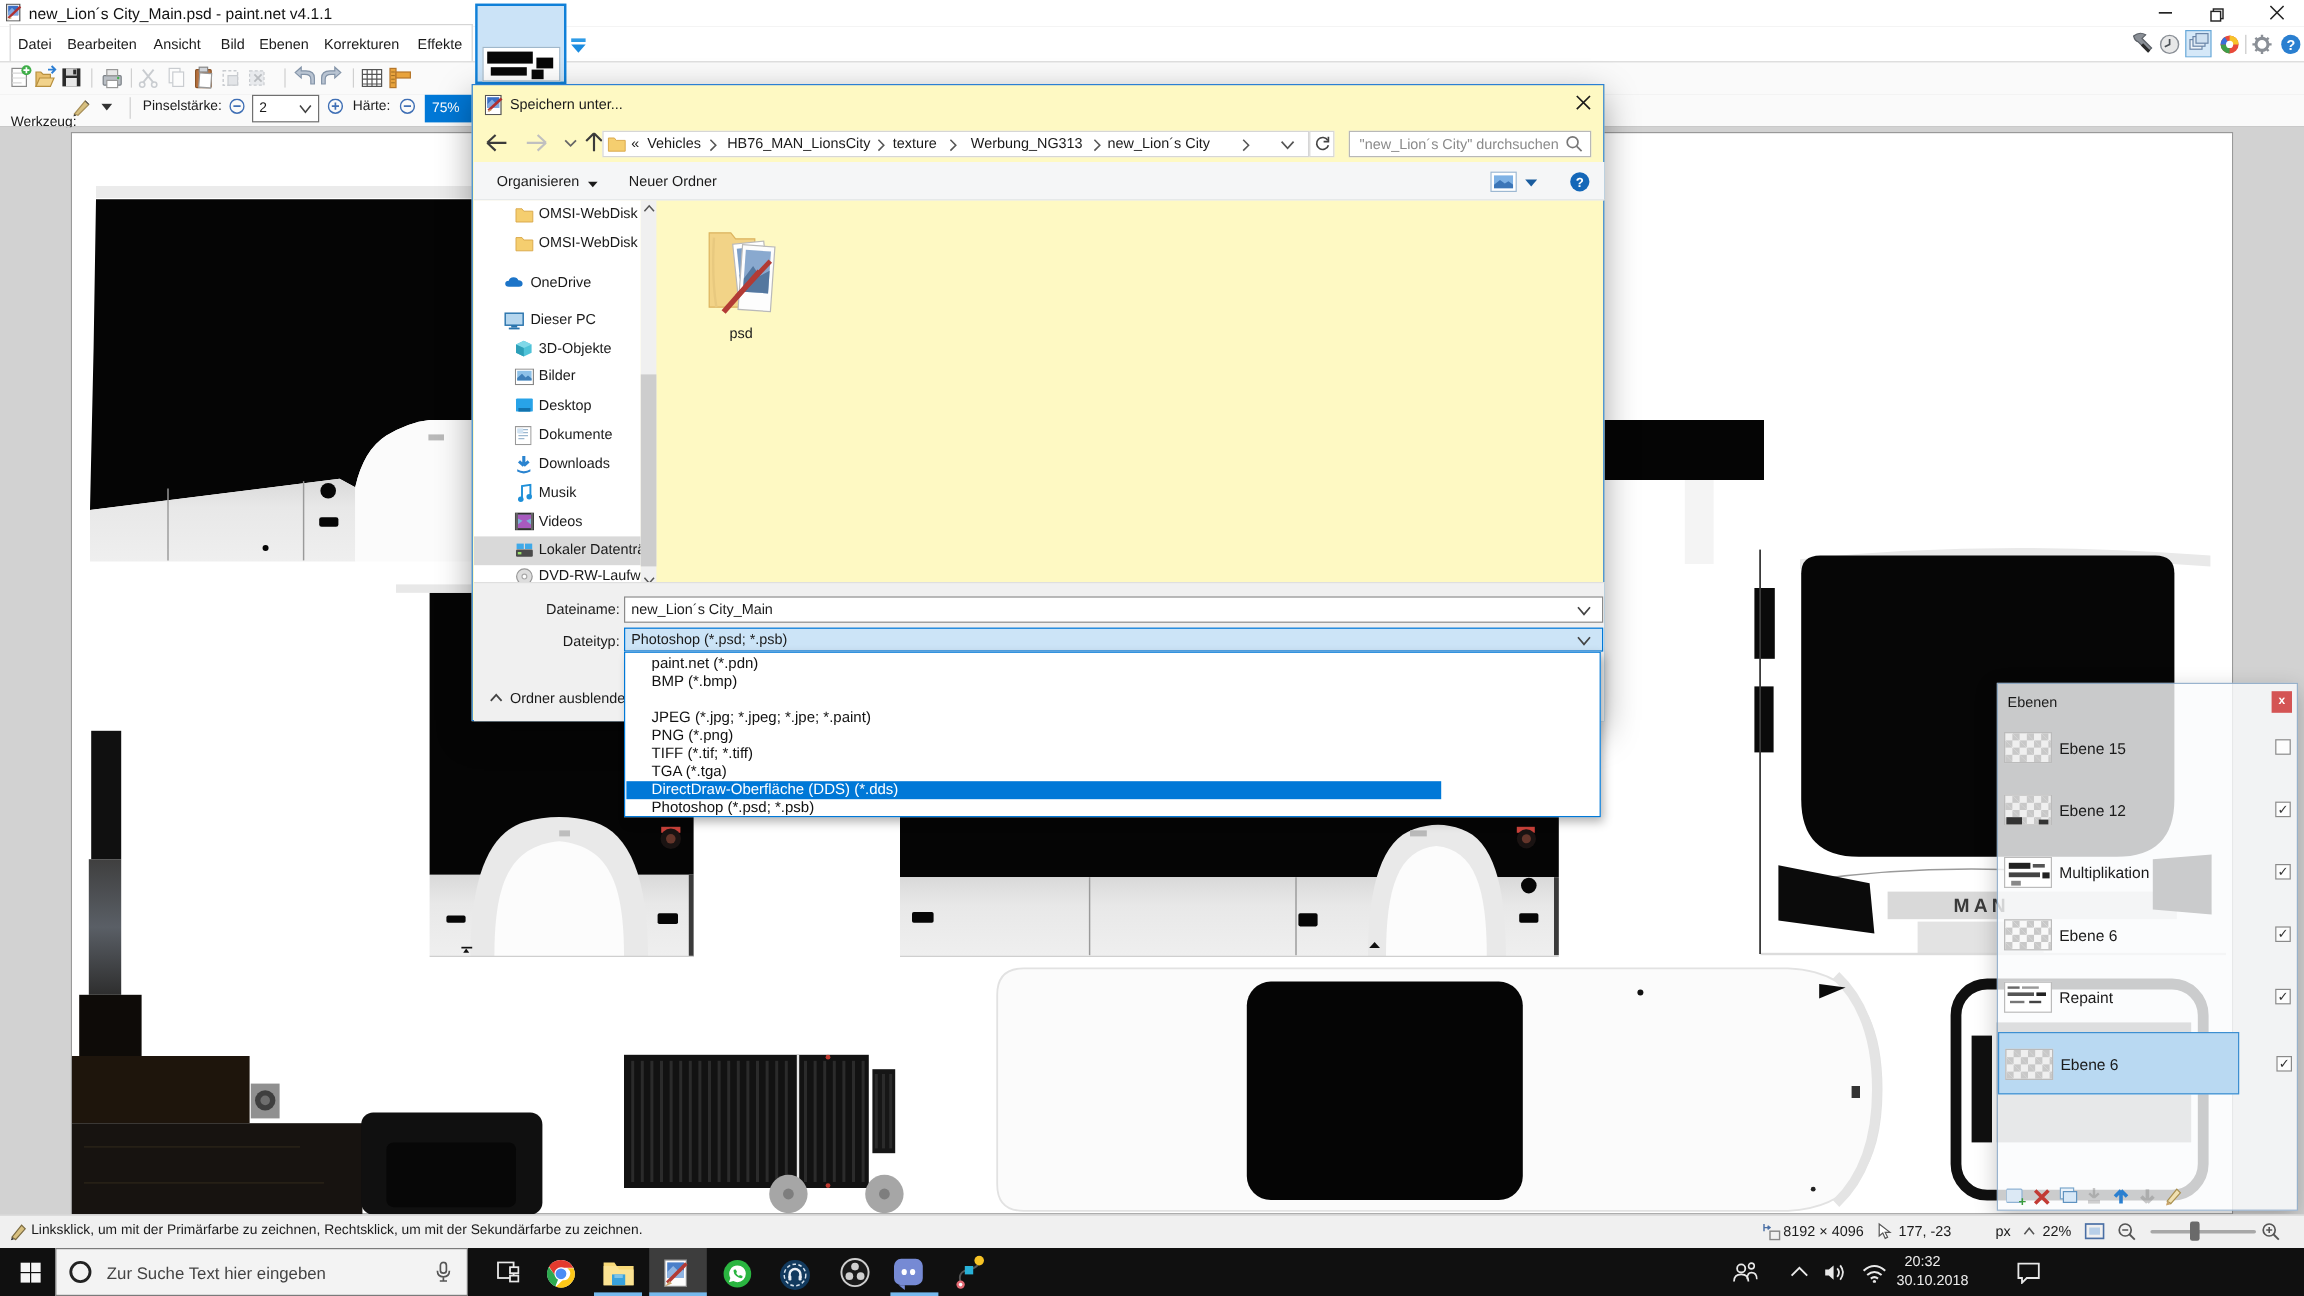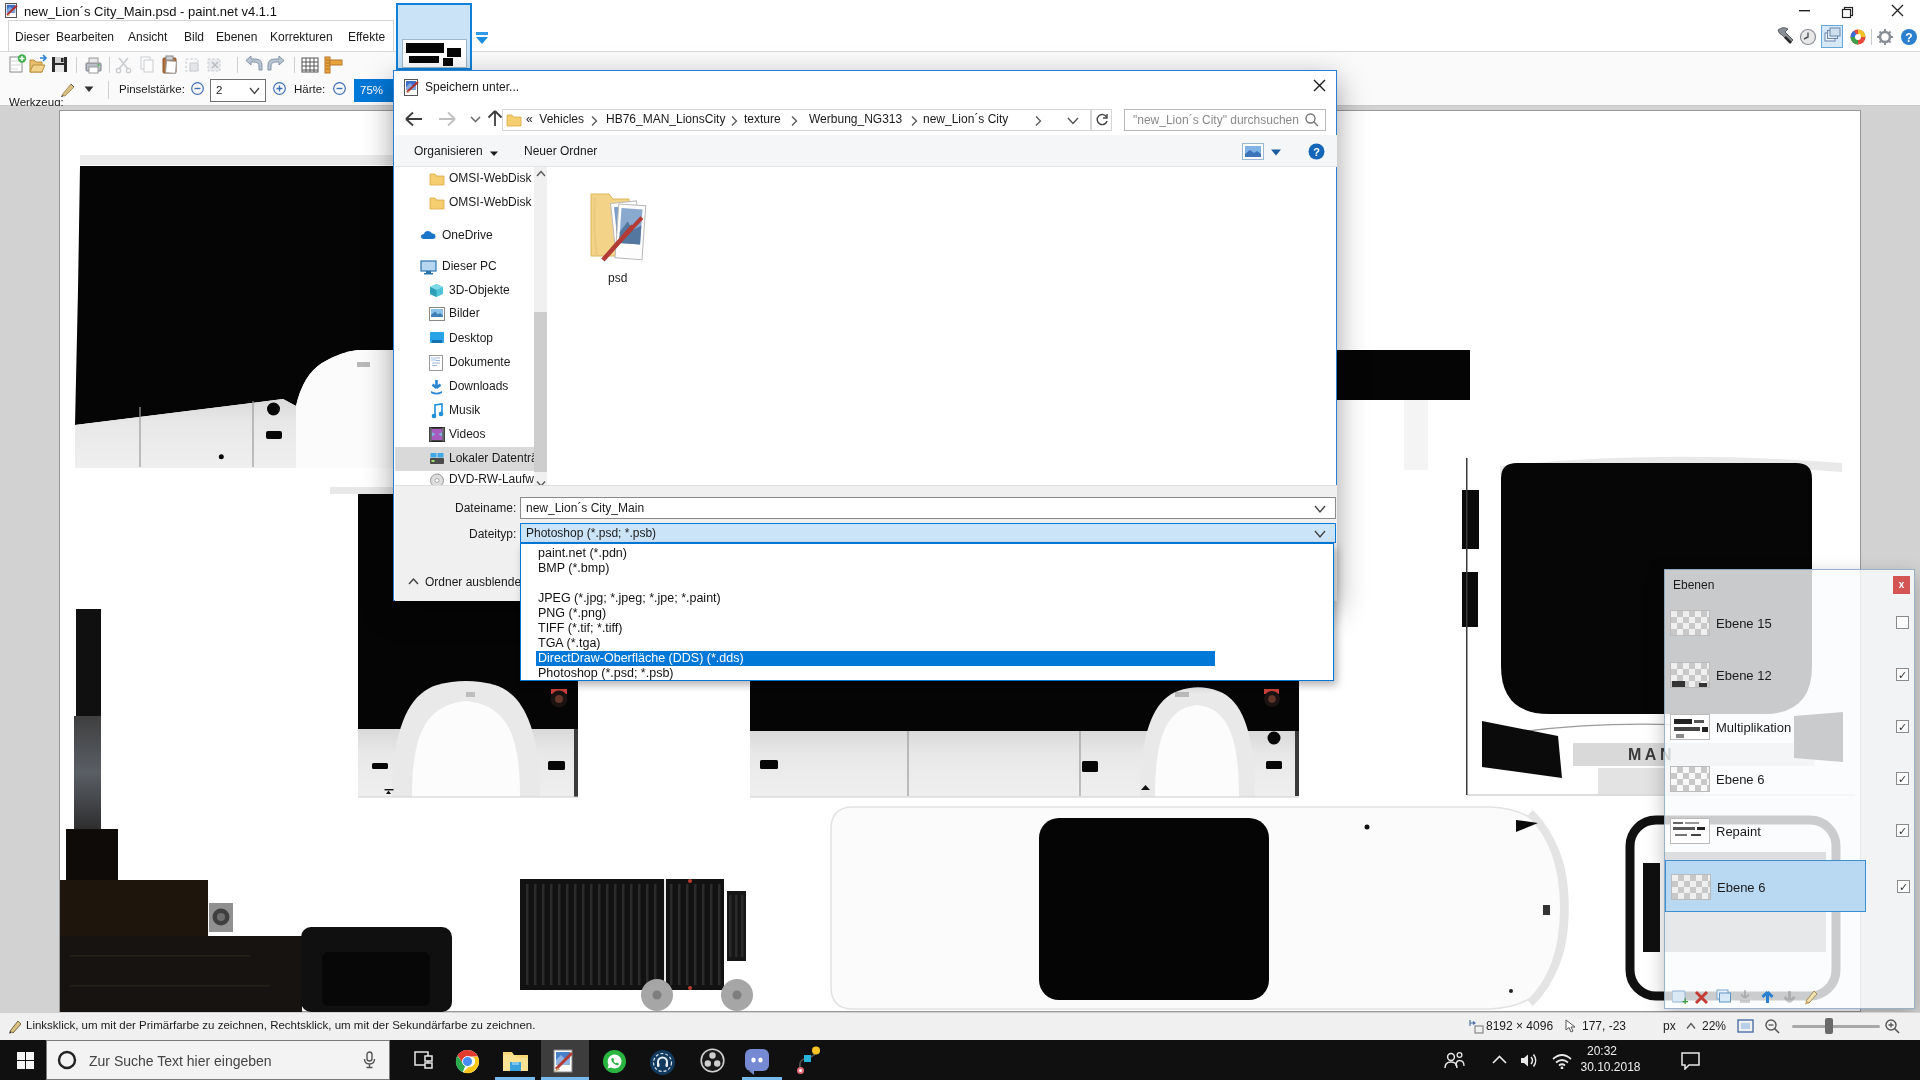--- a/index.html
+++ b/index.html
@@ -16,27 +16,27 @@
 #toolbar2 { left:0; top:79px; width:1920px; height:27px; background:#fafafa; border-bottom:1px solid #c9c9c9; }
 .tbtext { position:absolute; font-size:11.5px; color:#1a1a1a; }
 .sep { position:absolute; width:1px; background:#d0d0d0; }
 
 #workspace { left:0; top:106px; width:1920px; height:906px; background:#d2d2d2; }
 #canvas { left:59px; top:110px; width:1802px; height:902px; background:#fff; border:1px solid #999; }
 
 #statusbar { left:0; top:1012px; width:1920px; height:28px; background:#f0f0f0; border-top:1px solid #d0d0d0; }
 .stext { position:absolute; font-size:12px; color:#1b1b1b; }
 
-#dialog { left:393px; top:70px; width:944px; height:531px; background:#ffffff; border:1px solid #2a7fd4; box-shadow:0 10px 28px rgba(0,0,0,.38); }
+#dialog { left:393px; top:70px; width:944px; height:531px; background:#fef9c3; border:1px solid #2a7fd4; box-shadow:0 10px 28px rgba(0,0,0,.38); }
 .dtext { position:absolute; font-size:12px; color:#1a1a1a; white-space:nowrap; }
 #cmdbar { left:1px; top:64px; width:942px; height:32px; background:#f5f6f7; border-bottom:1px solid #e3e5e6; }
 #dfooter { left:1px; top:414px; width:942px; height:116px; background:#f0f0f0; border-top:1px solid #dfdfdf; }
 
 #ddlist { left:520px; top:543px; width:814px; height:138px; background:#fff; border:1px solid #0078d7; box-shadow:3px 4px 8px rgba(0,0,0,.3); }
-.dditem { position:absolute; left:15px; width:679px; height:15px; font-size:12.5px; color:#111; padding-left:2px; line-height:15px; }
+.dditem { position:absolute; left:1px; width:679px; height:15px; font-size:12.5px; color:#111; padding-left:21px; line-height:15px; }
 
 #layers { left:1664px; top:569px; width:251px; height:440px; background:rgba(250,251,252,0.8); border:1px solid rgba(120,155,190,.75); box-shadow:0 6px 18px rgba(0,0,0,.25); }
 .lrow { position:absolute; left:0px; width:201px; height:52px; }
 .lthumb { position:absolute; left:5px; top:13px; width:40px; height:26px; border:1px solid #bbb; background:#fff; }
 .lname { position:absolute; left:51px; top:19px; font-size:13px; color:#1a1a1a; white-space:nowrap; }
 .lcheck { position:absolute; left:231px; top:19px; width:13px; height:13px; background:#fdfdfd; border:1px solid #8a8a8a; font-size:11px; line-height:12px; text-align:center; color:#333; }
 .checker { background-image: linear-gradient(45deg,#c8c8c8 25%,transparent 25%,transparent 75%,#c8c8c8 75%), linear-gradient(45deg,#c8c8c8 25%,transparent 25%,transparent 75%,#c8c8c8 75%); background-size:12px 12px; background-position:0 0,6px 6px; background-color:#efefef; }
 
 #taskbar { left:0; top:1040px; width:1920px; height:40px; background:#101010; }
 #searchbox { left:46px; top:1040px; width:344px; height:40px; background:#f3f3f3; border:1px solid #7a7a7a; }
@@ -50,21 +50,21 @@
 <div class="abs" id="titletext">new_Lion´s City_Main.psd - paint.net v4.1.1</div>
 <svg class="abs" style="left:5px;top:3px;" width="14" height="15" viewBox="0 0 14 15">
       <rect x="0.5" y="0.5" width="11" height="14" fill="#fff" stroke="#555"></rect>
       <rect x="1.8" y="1.8" width="8.4" height="8" fill="#3b6fc4"></rect>
       <path d="M1.8,7 L5,3.5 L7.5,6 L10.2,4.5 L10.2,9.8 L1.8,9.8 Z" fill="#7fa8e0"></path>
       <path d="M2,12 L12,2.5" stroke="#b03030" stroke-width="2"></path>
       <path d="M1.5,13.5 L3.8,11 L4.8,12.2 Z" fill="#caa46a"></path>
     </svg>
 <div class="abs" id="menurow"></div>
 <div class="abs" id="menubox">
-  <span class="menuitem" style="left:6px;">Dieser</span>
+  <span class="menuitem" style="left:6px;">Datei</span>
   <span class="menuitem" style="left:47px;">Bearbeiten</span>
   <span class="menuitem" style="left:119px;">Ansicht</span>
   <span class="menuitem" style="left:175px;">Bild</span>
   <span class="menuitem" style="left:207px;">Ebenen</span>
   <span class="menuitem" style="left:261px;">Korrekturen</span>
   <span class="menuitem" style="left:339px;">Effekte</span>
 </div>
 <div class="abs" id="toolbar1"></div>
 <div class="abs" id="toolbar2"></div>
 <svg class="abs" style="left:0px;top:52px;" width="420" height="26" viewBox="0 0 420 26">

